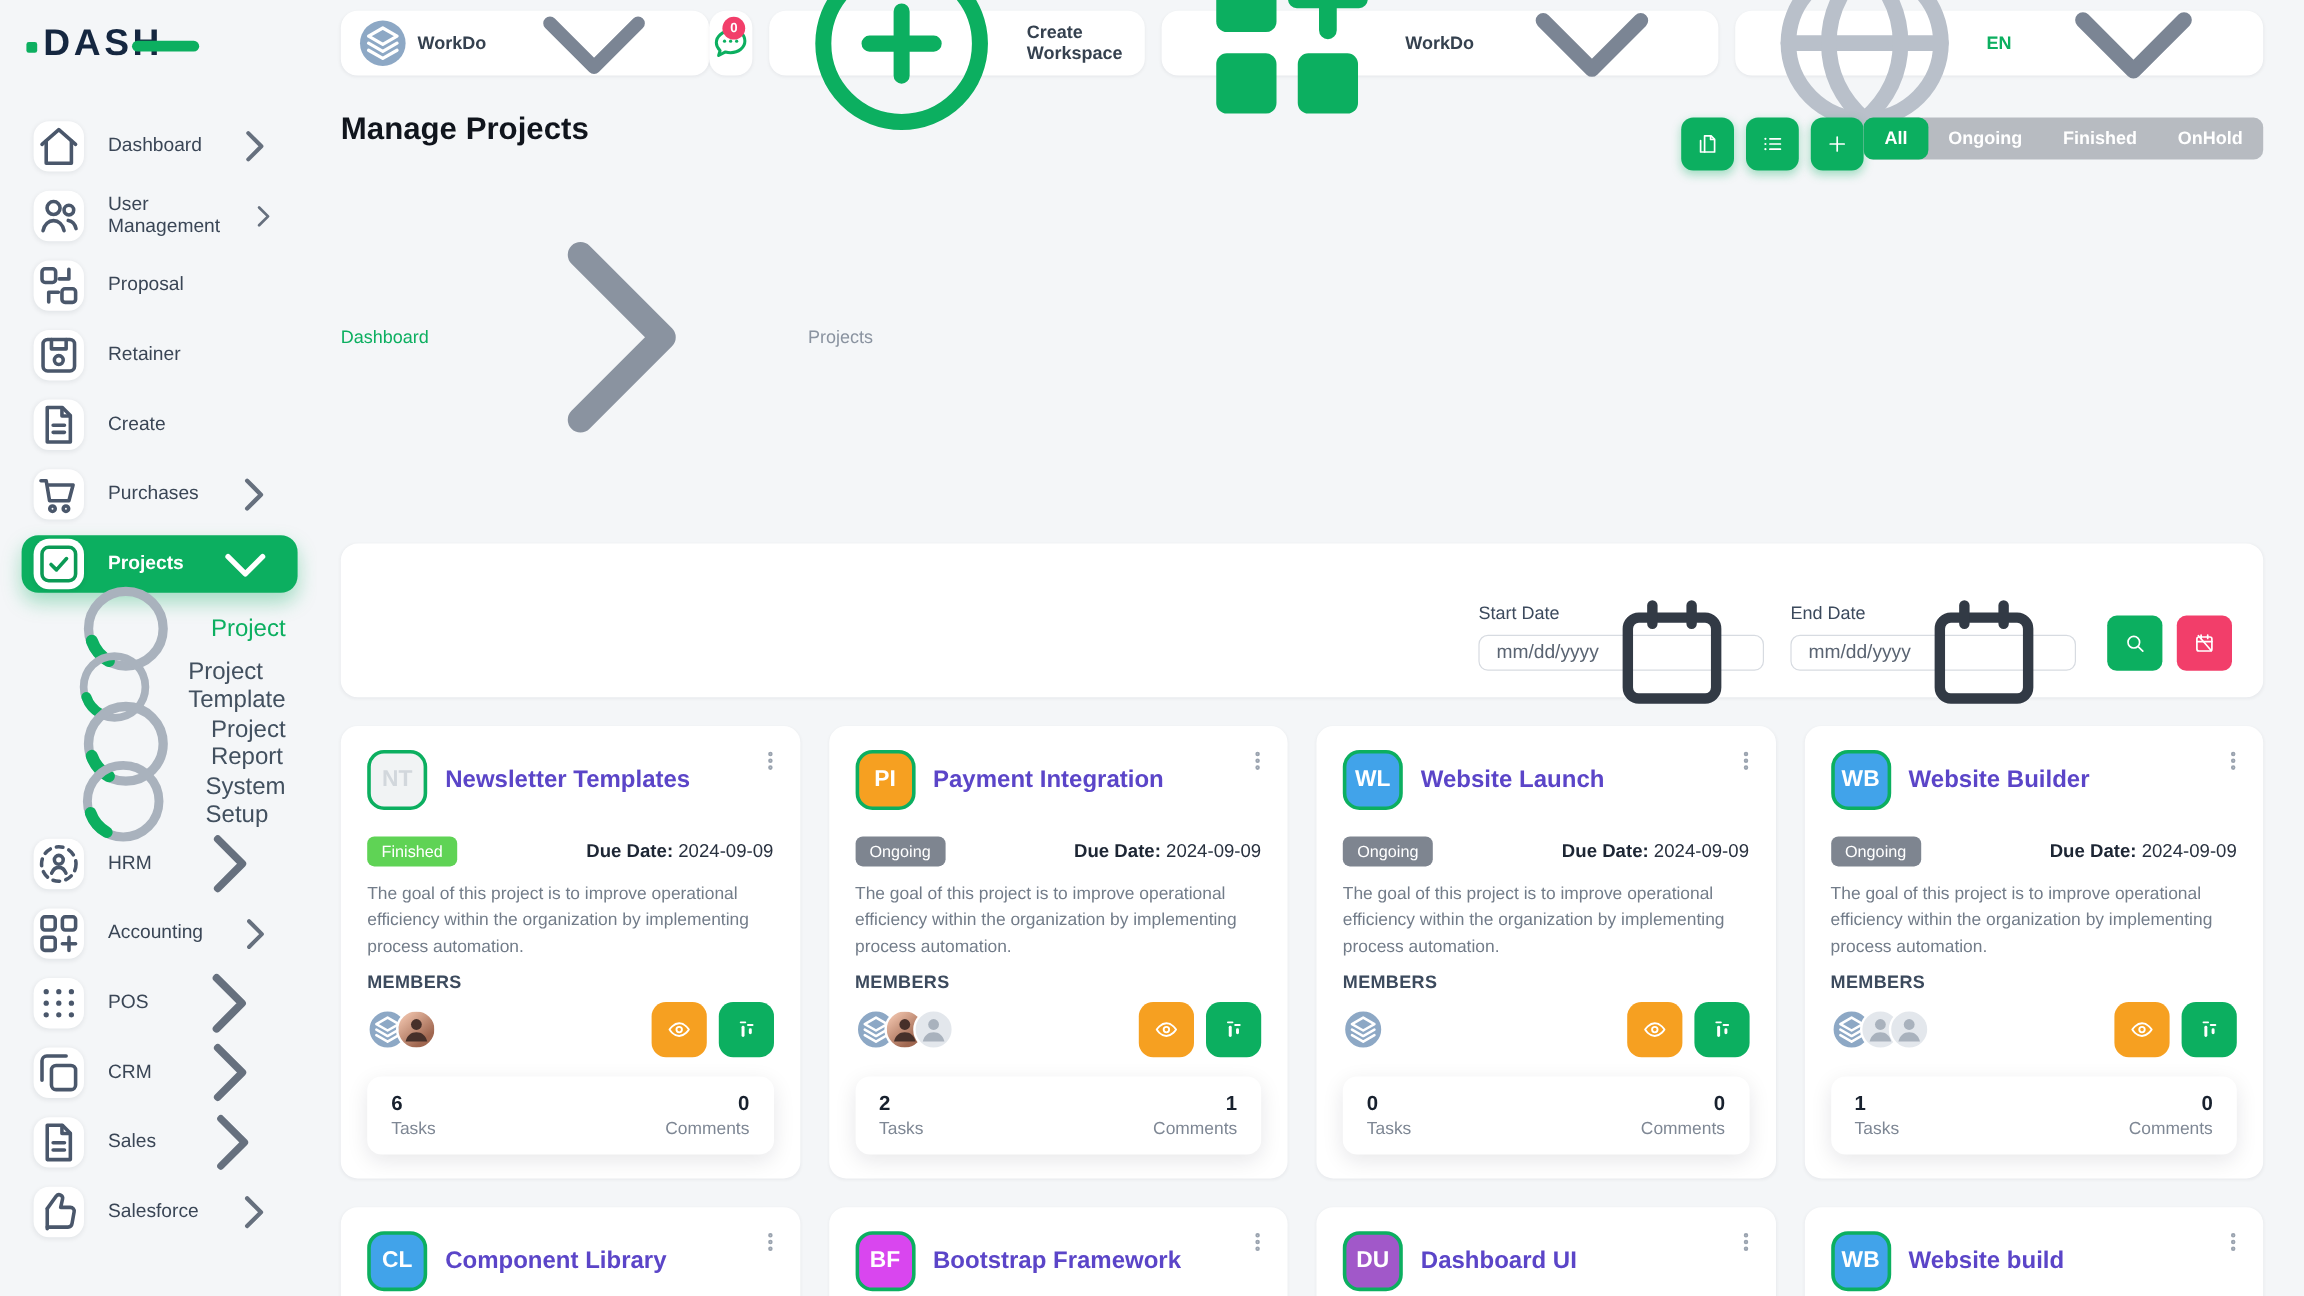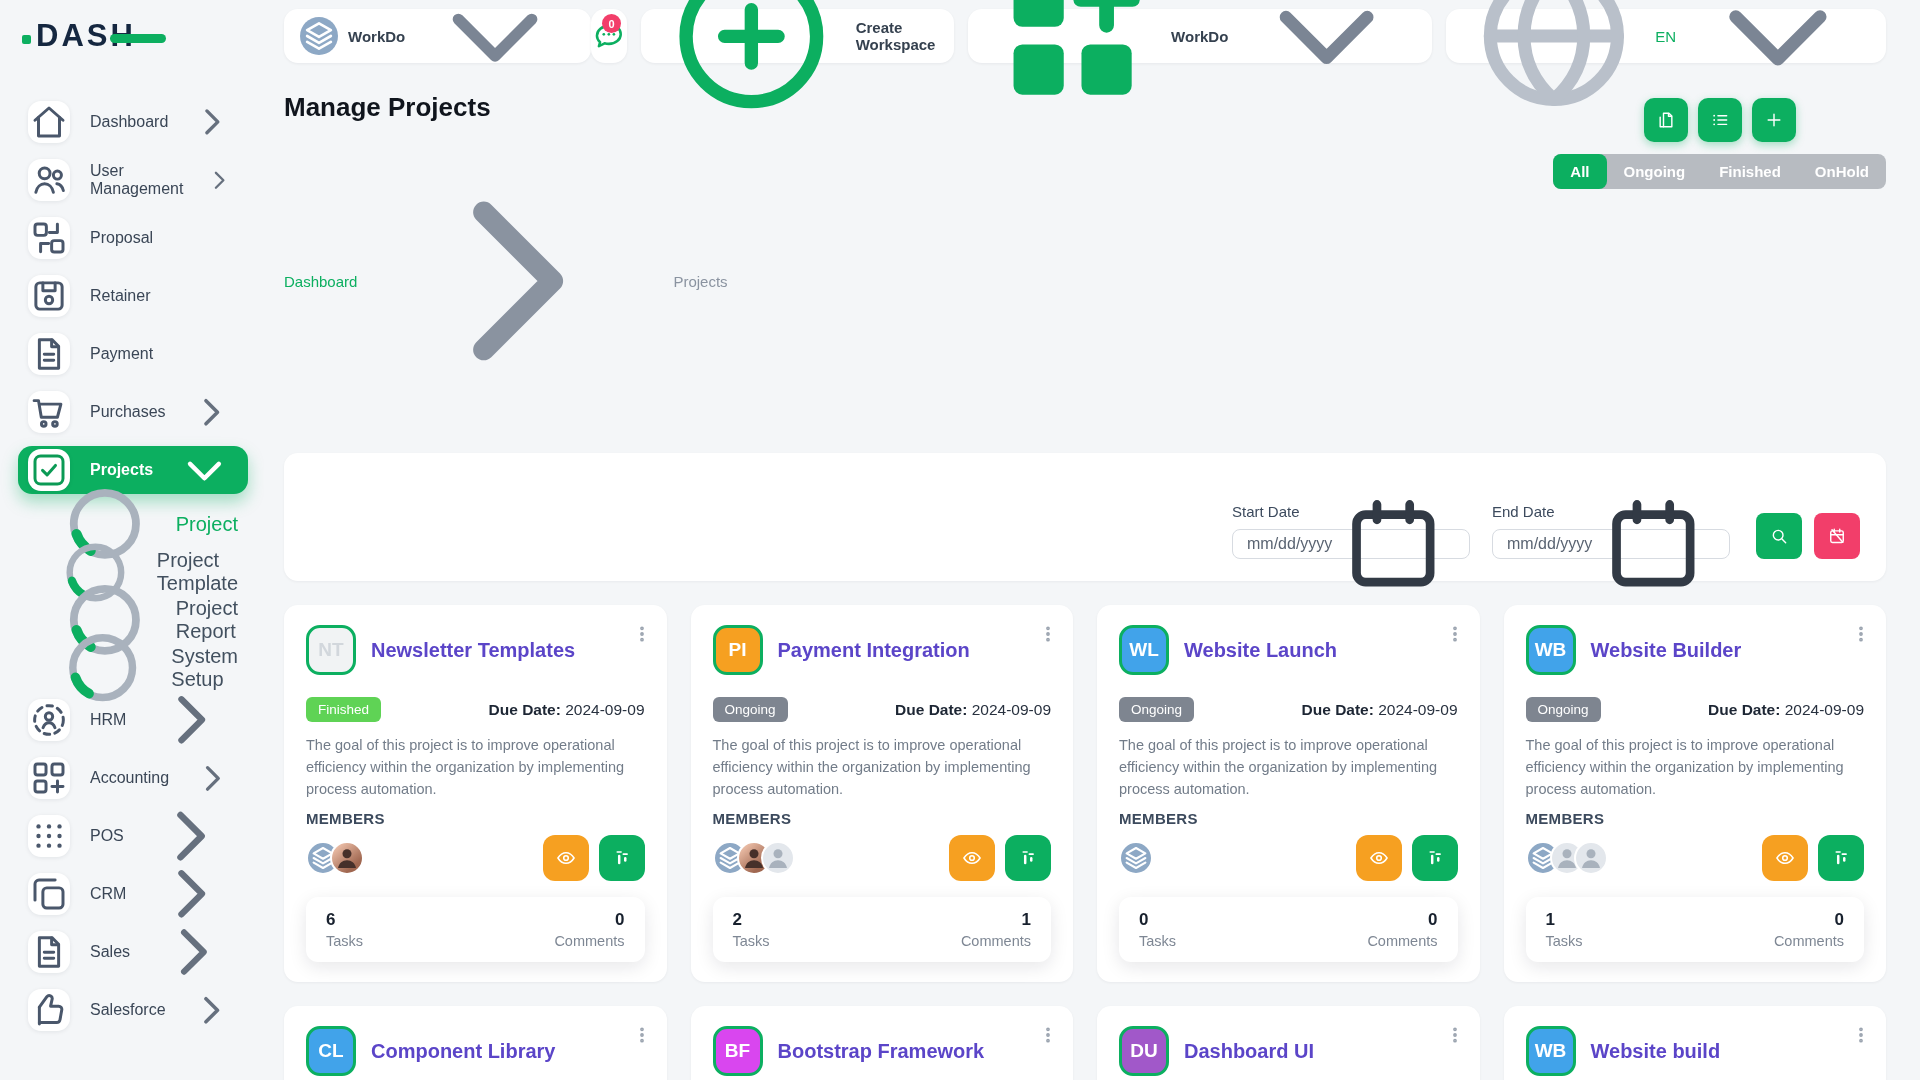--- a/index.html
+++ b/index.html
@@ -22,21 +22,21 @@
   .chev{color:#7b8594;display:flex}
   .chev svg{width:15px;height:15px}
   .top-right{display:flex;align-items:center;gap:14px}
   .icon-chip{position:relative;width:56px;height:54px;background:#fff;border-radius:14px;box-shadow:0 1px 3px rgba(16,24,40,.06);display:flex;align-items:center;justify-content:center;color:#0caf60;cursor:pointer}
   .icon-chip svg{width:24px;height:24px}
   .msg-badge{position:absolute;top:5px;right:6px;min-width:19px;height:19px;border-radius:50%;background:#f23e6a;color:#fff;font-size:11px;font-weight:700;display:flex;align-items:center;justify-content:center}
   .green-ic{color:#0caf60;display:flex}
   .green-ic svg{width:22px;height:22px}
   .globe-ic{color:#b9c0ca;display:flex}
   .globe-ic svg{width:22px;height:22px}
-  .lang-label{color:#0caf60;font-weight:400;font-size:15px}
+  .lang-label{color:#0caf60;font-weight:700;font-size:15px}
 
   
   .side-nav{padding:26px 26px 0 28px;overflow:hidden}
   .nav-item{display:flex;align-items:center;gap:20px;height:48px;margin:0 -10px 10px -10px;padding:0 12px 0 10px;border-radius:14px;font-size:16px;font-weight:500;color:#3a4656;cursor:pointer}
   .nav-tile{width:42px;height:42px;border-radius:13px;background:#fff;box-shadow:0 1px 4px rgba(16,24,40,.08);display:flex;align-items:center;justify-content:center;color:#4a576b;flex:none}
   .nav-tile svg{width:20px;height:20px}
   .nav-label{flex:1}
   .nav-chev{color:#66707e;display:flex}
   .nav-chev svg{width:15px;height:15px}
   .nav-item.active{background:#0caf60;color:#fff;font-weight:700;box-shadow:0 8px 16px rgba(12,175,96,.35)}
@@ -49,21 +49,21 @@
 
   
   .main{padding:14px 34px 0 20px;overflow:hidden}
   .page-head{display:flex;justify-content:space-between;align-items:flex-start}
   .page-title{font-size:26px;font-weight:700;color:#10151d;margin-top:6px}
   .breadcrumb{display:flex;align-items:center;gap:8px;font-size:15px;margin-top:8px}
   .bc-home{color:#0caf60;cursor:pointer}
   .bc-sep{color:#8a93a0;display:flex}
   .bc-sep svg{width:13px;height:13px}
   .bc-cur{color:#8a93a0}
-  .head-right{display:flex;flex-direction:column;align-items:center}
+  .head-right{display:flex;flex-direction:row;align-items:flex-start}
   .toolbar{display:flex;gap:10px;margin-top:12px}
   .tool-btn{width:44px;height:44px;border-radius:10px;background:#0caf60;color:#fff;border:none;display:flex;align-items:center;justify-content:center;box-shadow:0 3px 8px rgba(12,175,96,.35);cursor:pointer}
   .tool-btn svg{width:20px;height:20px}
   .tabs{display:flex;background:#b7bbc1;border-radius:8px;margin-top:12px}
   .tab{padding:9px 17px;font-size:15px;font-weight:600;color:#fff;border-radius:8px;cursor:pointer}
   .tab.active{background:#0caf60}
 
   
   .filter-card{margin-top:22px;background:#fff;border-radius:14px;padding:22px 26px;height:128px;display:flex;justify-content:flex-end;align-items:flex-end;gap:22px;box-shadow:0 1px 3px rgba(16,24,40,.05)}
   .field{display:flex;flex-direction:column;gap:9px}
@@ -244,21 +244,21 @@
         <span class="nav-label">Retainer</span>
       </div>
       <div class="nav-item">
         <span class="nav-tile">
           <svg viewBox="0 0 24 24" fill="none" stroke="currentColor" stroke-width="1.7" stroke-linecap="round" stroke-linejoin="round" style="width:100%;height:100%">
             <path d="M6.5 3.8h7.2l3.8 3.8v12.6H6.5z"></path>
             <path d="M13.5 4v3.8h3.8"></path>
             <path d="M9.3 12.2h5.4M9.3 15.6h5.4"></path>
           </svg>
         </span>
-        <span class="nav-label">Payment</span>
+        <span class="nav-label">Create</span>
       </div>
       <div class="nav-item">
         <span class="nav-tile">
           <svg viewBox="0 0 24 24" fill="none" stroke="currentColor" stroke-width="1.7" stroke-linecap="round" stroke-linejoin="round" style="width:100%;height:100%">
             <path d="M3.5 5.5H6l1.6 9.5h9.2l2-7.5H7"></path>
             <circle cx="9" cy="18.8" r="1.3"></circle>
             <circle cx="15.4" cy="18.8" r="1.3"></circle>
           </svg>
         </span>
         <span class="nav-label">Purchases</span>

